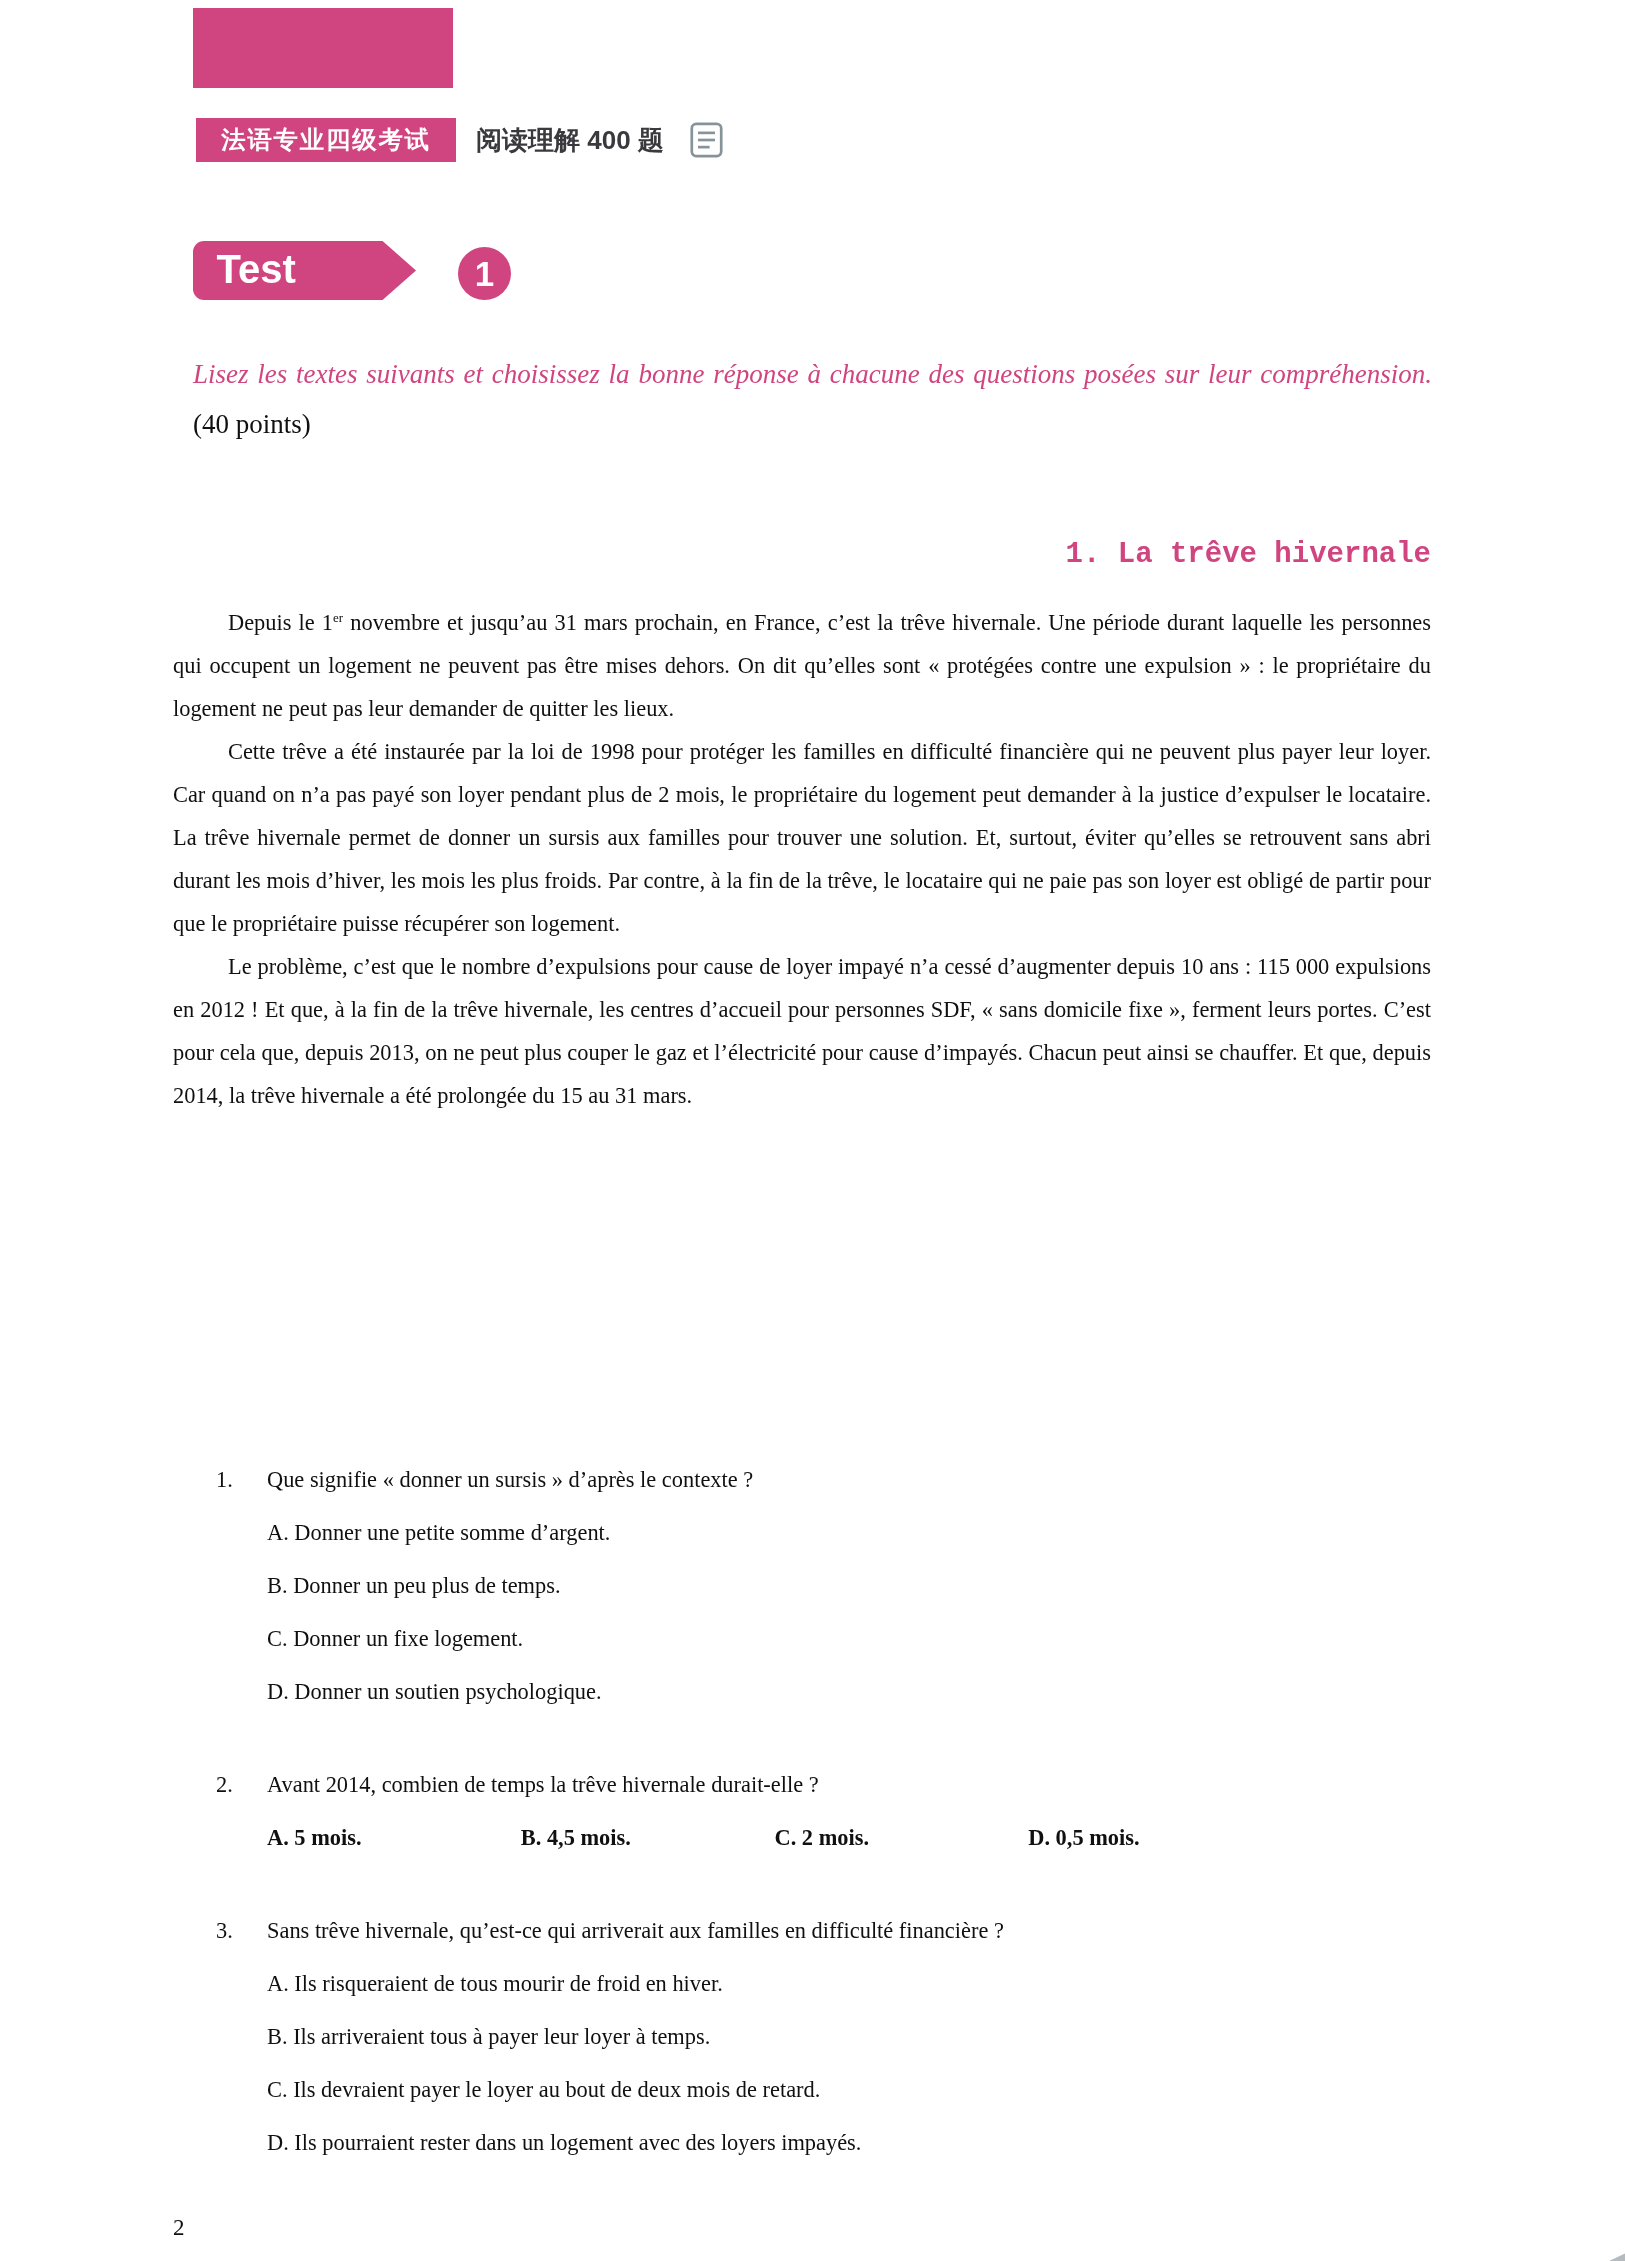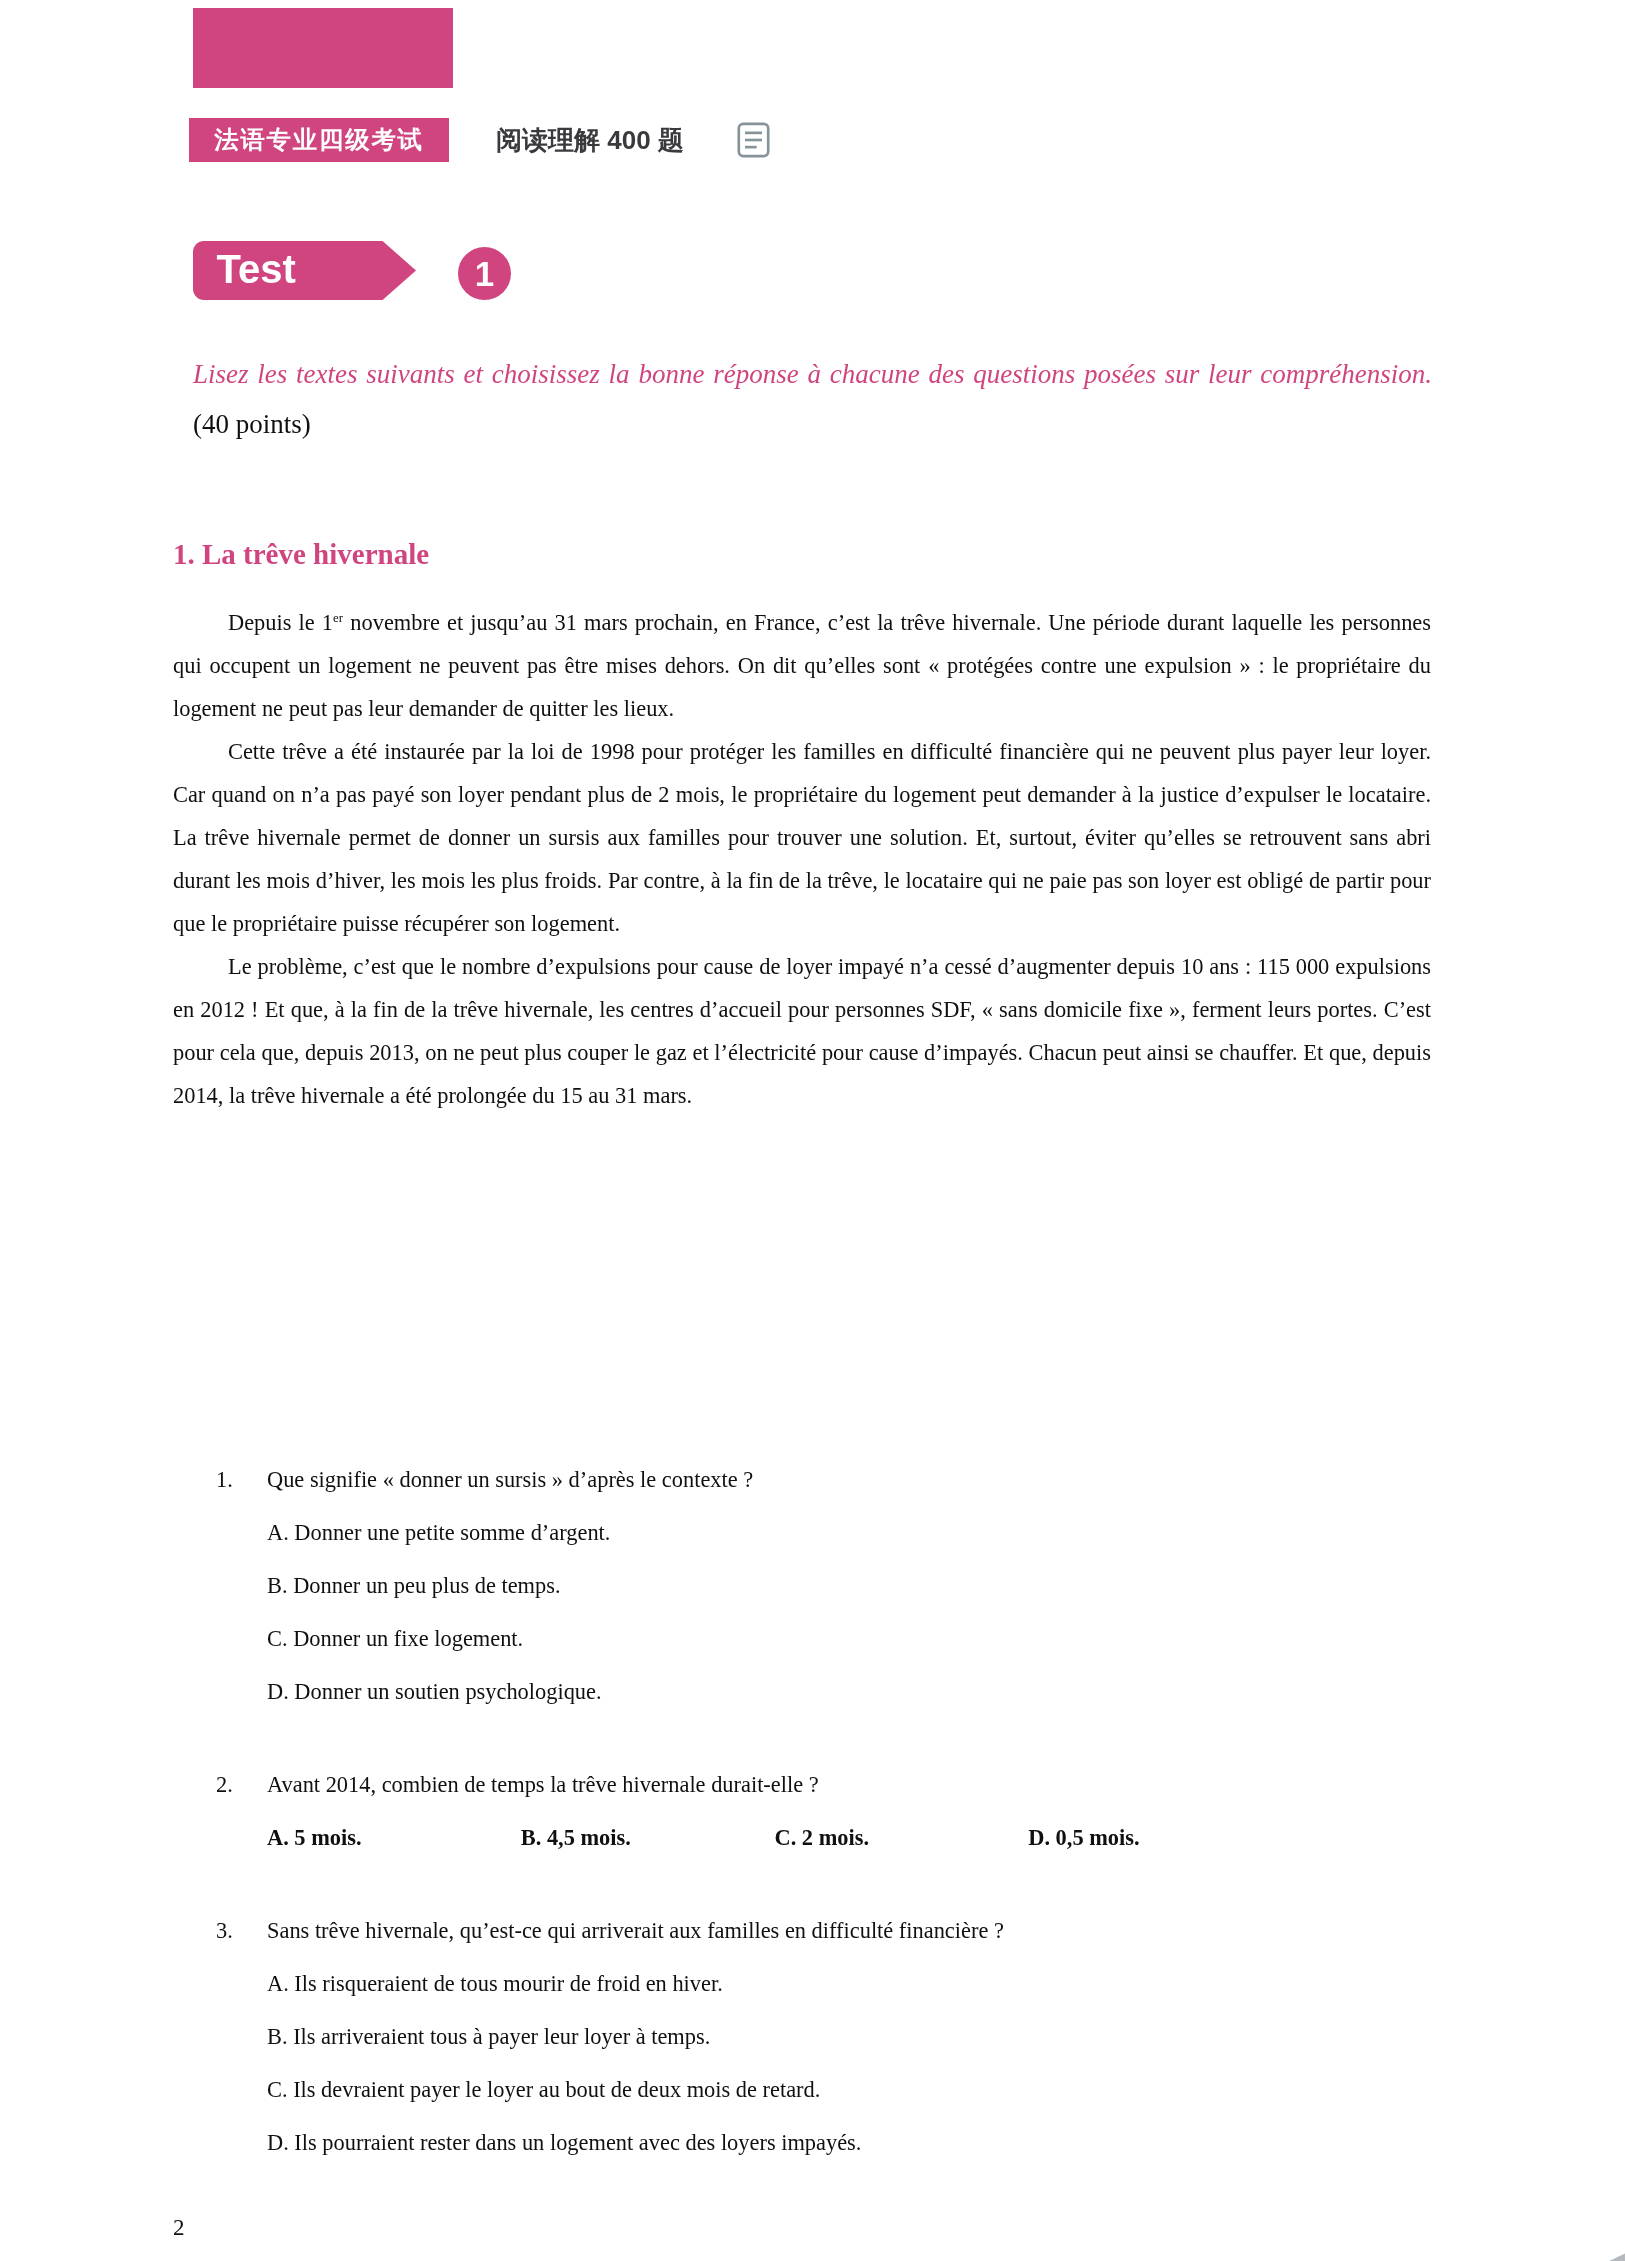--- a/index.html
+++ b/index.html
@@ -11,22 +11,22 @@
   :root{ --accent:#d0457f; }
 
   
   .top-block{
     position:absolute; left:193px; top:8.1px; width:260px; height:80px;
     background:var(--accent);
   }
 
   
   .header-row{
-    position:absolute; left:189px; top:118px; height:44px;
-    display:flex; align-items:center;gap:27px;
+    position:absolute; left:196px; top:118px; height:44px;
+    display:flex; align-items:center;
   }
   .series-box{
     width:260px; height:44px; background:var(--accent);
     color:#ffffff; font-family:"Liberation Sans", sans-serif; font-weight:bold;
     font-size:24.4px; letter-spacing:1.8px;
     display:flex; align-items:center; justify-content:center;
   }
   .book-title{
     margin-left:20px; font-family:"Liberation Sans", sans-serif;
     font-weight:bold; font-size:26px; color:#3a3a3e; white-space:nowrap;
@@ -55,21 +55,21 @@
   .instructions{
     position:absolute; left:193px; top:349px; width:1239px;
     font-style:italic; font-size:27px; line-height:50px;
     color:var(--accent); text-align:justify;
   }
   .instructions .points{ color:#101010; font-style:normal; }
 
   
   .passage-title{
     position:absolute; left:173px; top:538px; width:1258px;
-    text-align:left; font-family:Liberation Serif, serif;
+    text-align:right; font-family:Liberation Mono, monospace;
     font-weight:bold; font-size:29px; color:var(--accent);
   }
   .passage-body{
     position:absolute; left:173px; top:601px; width:1258px;
   }
   .par{
     font-size:22.4px; line-height:43px; text-align:justify;
     text-indent:55px; margin:0;
   }
   .par sup{ font-size:0.58em; line-height:0; vertical-align:super; }

